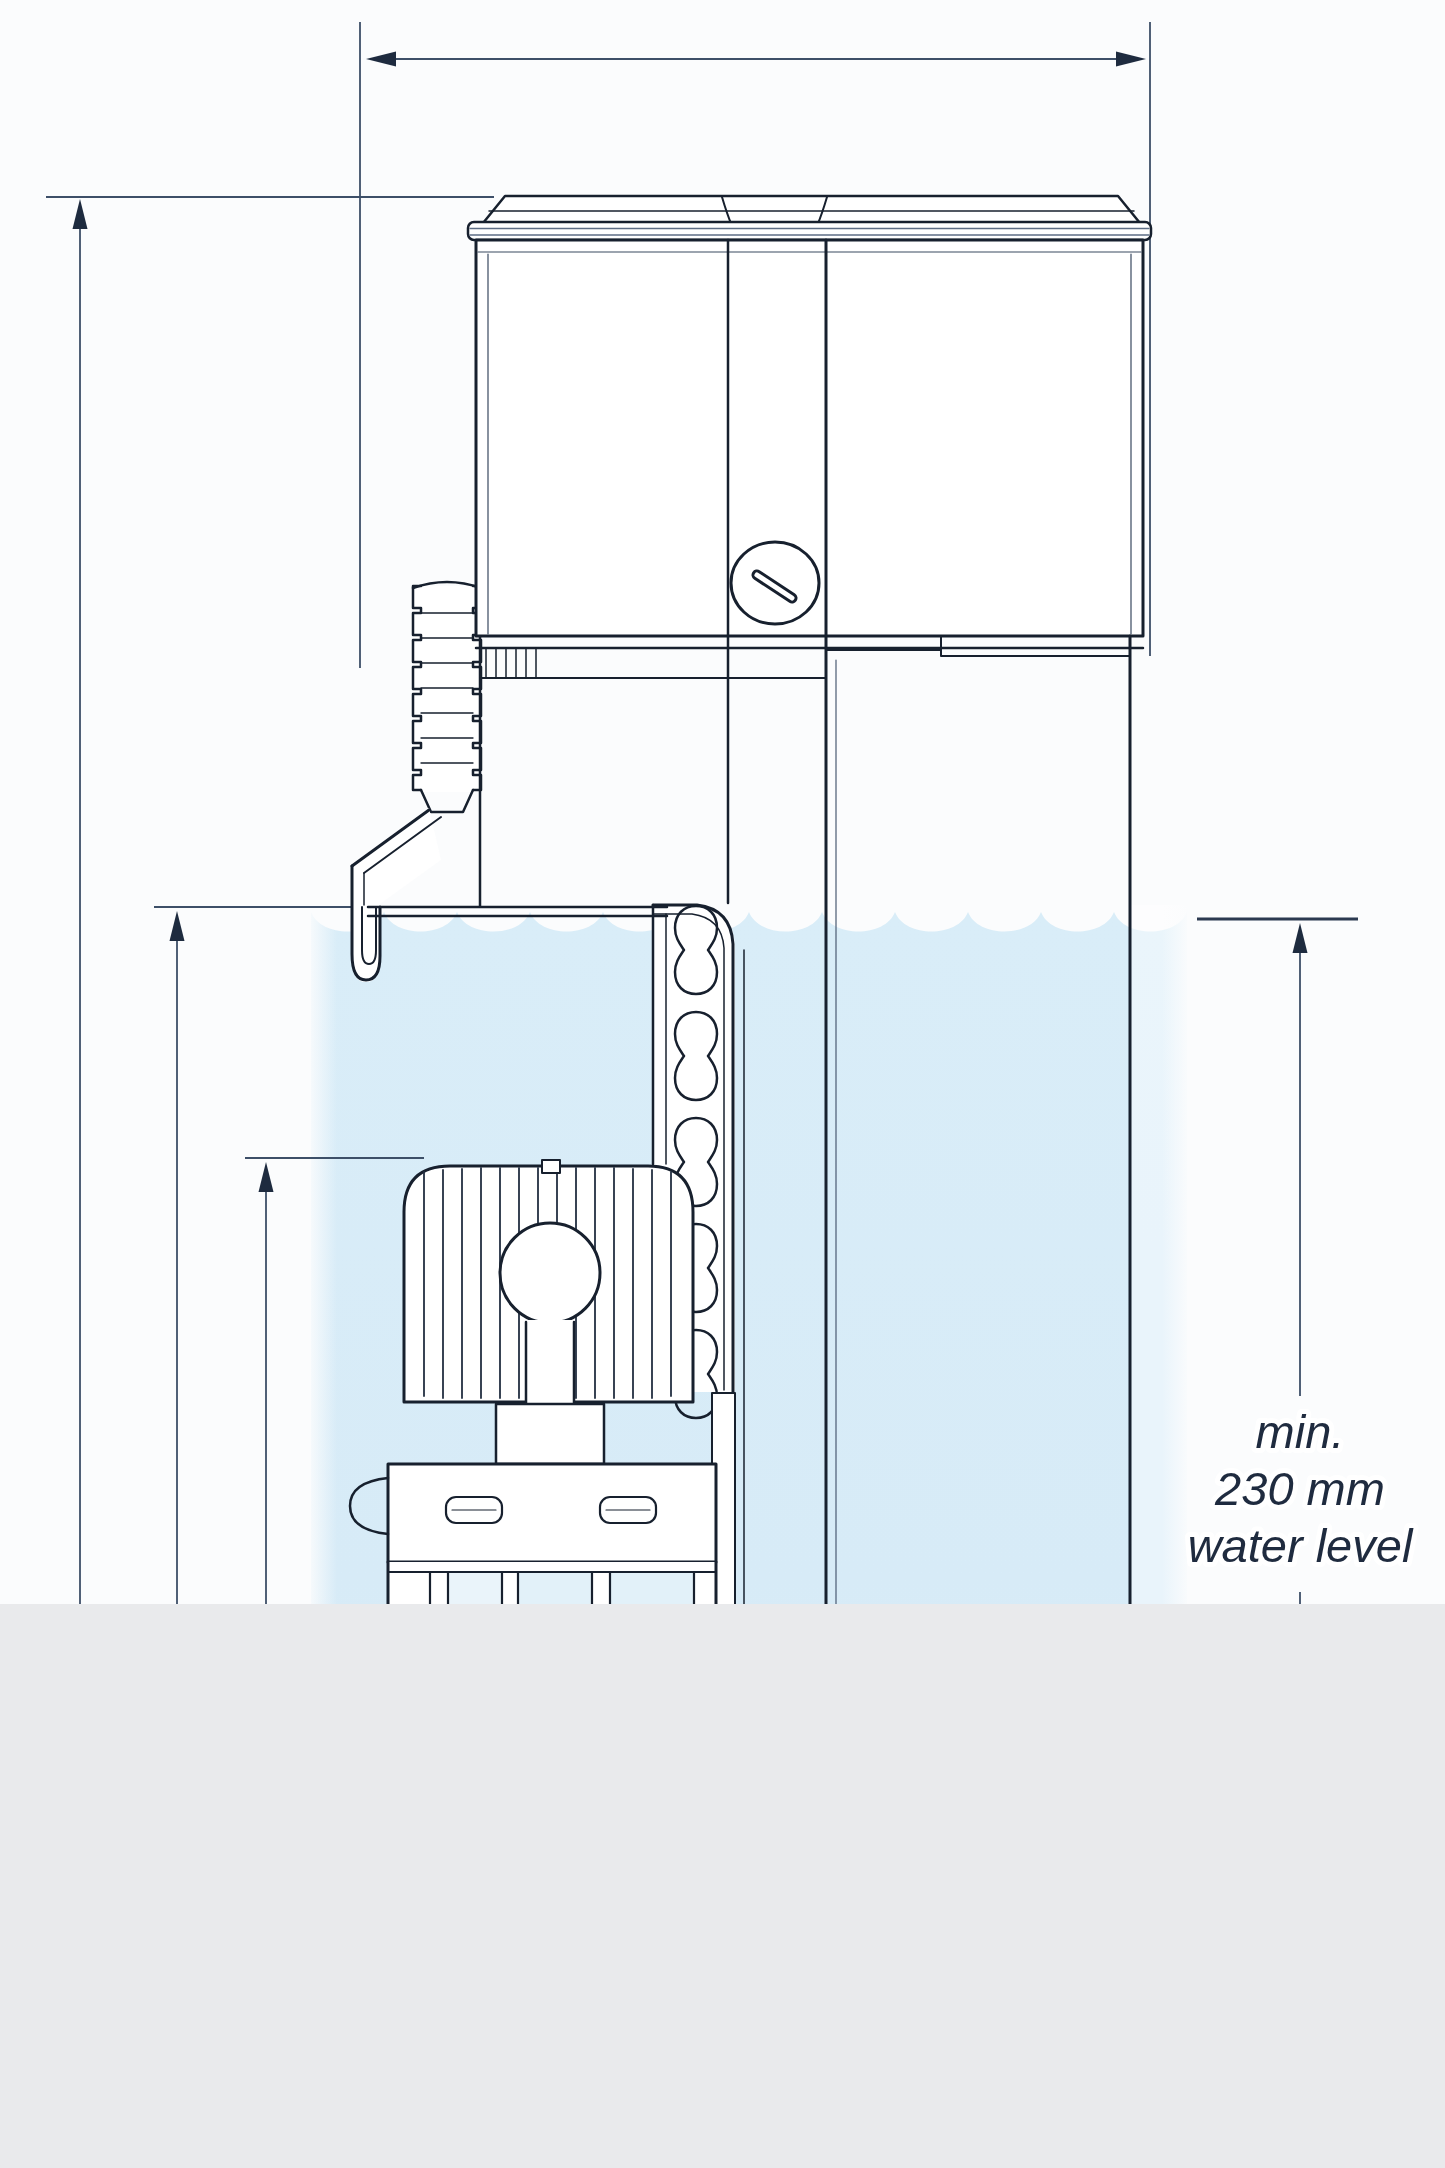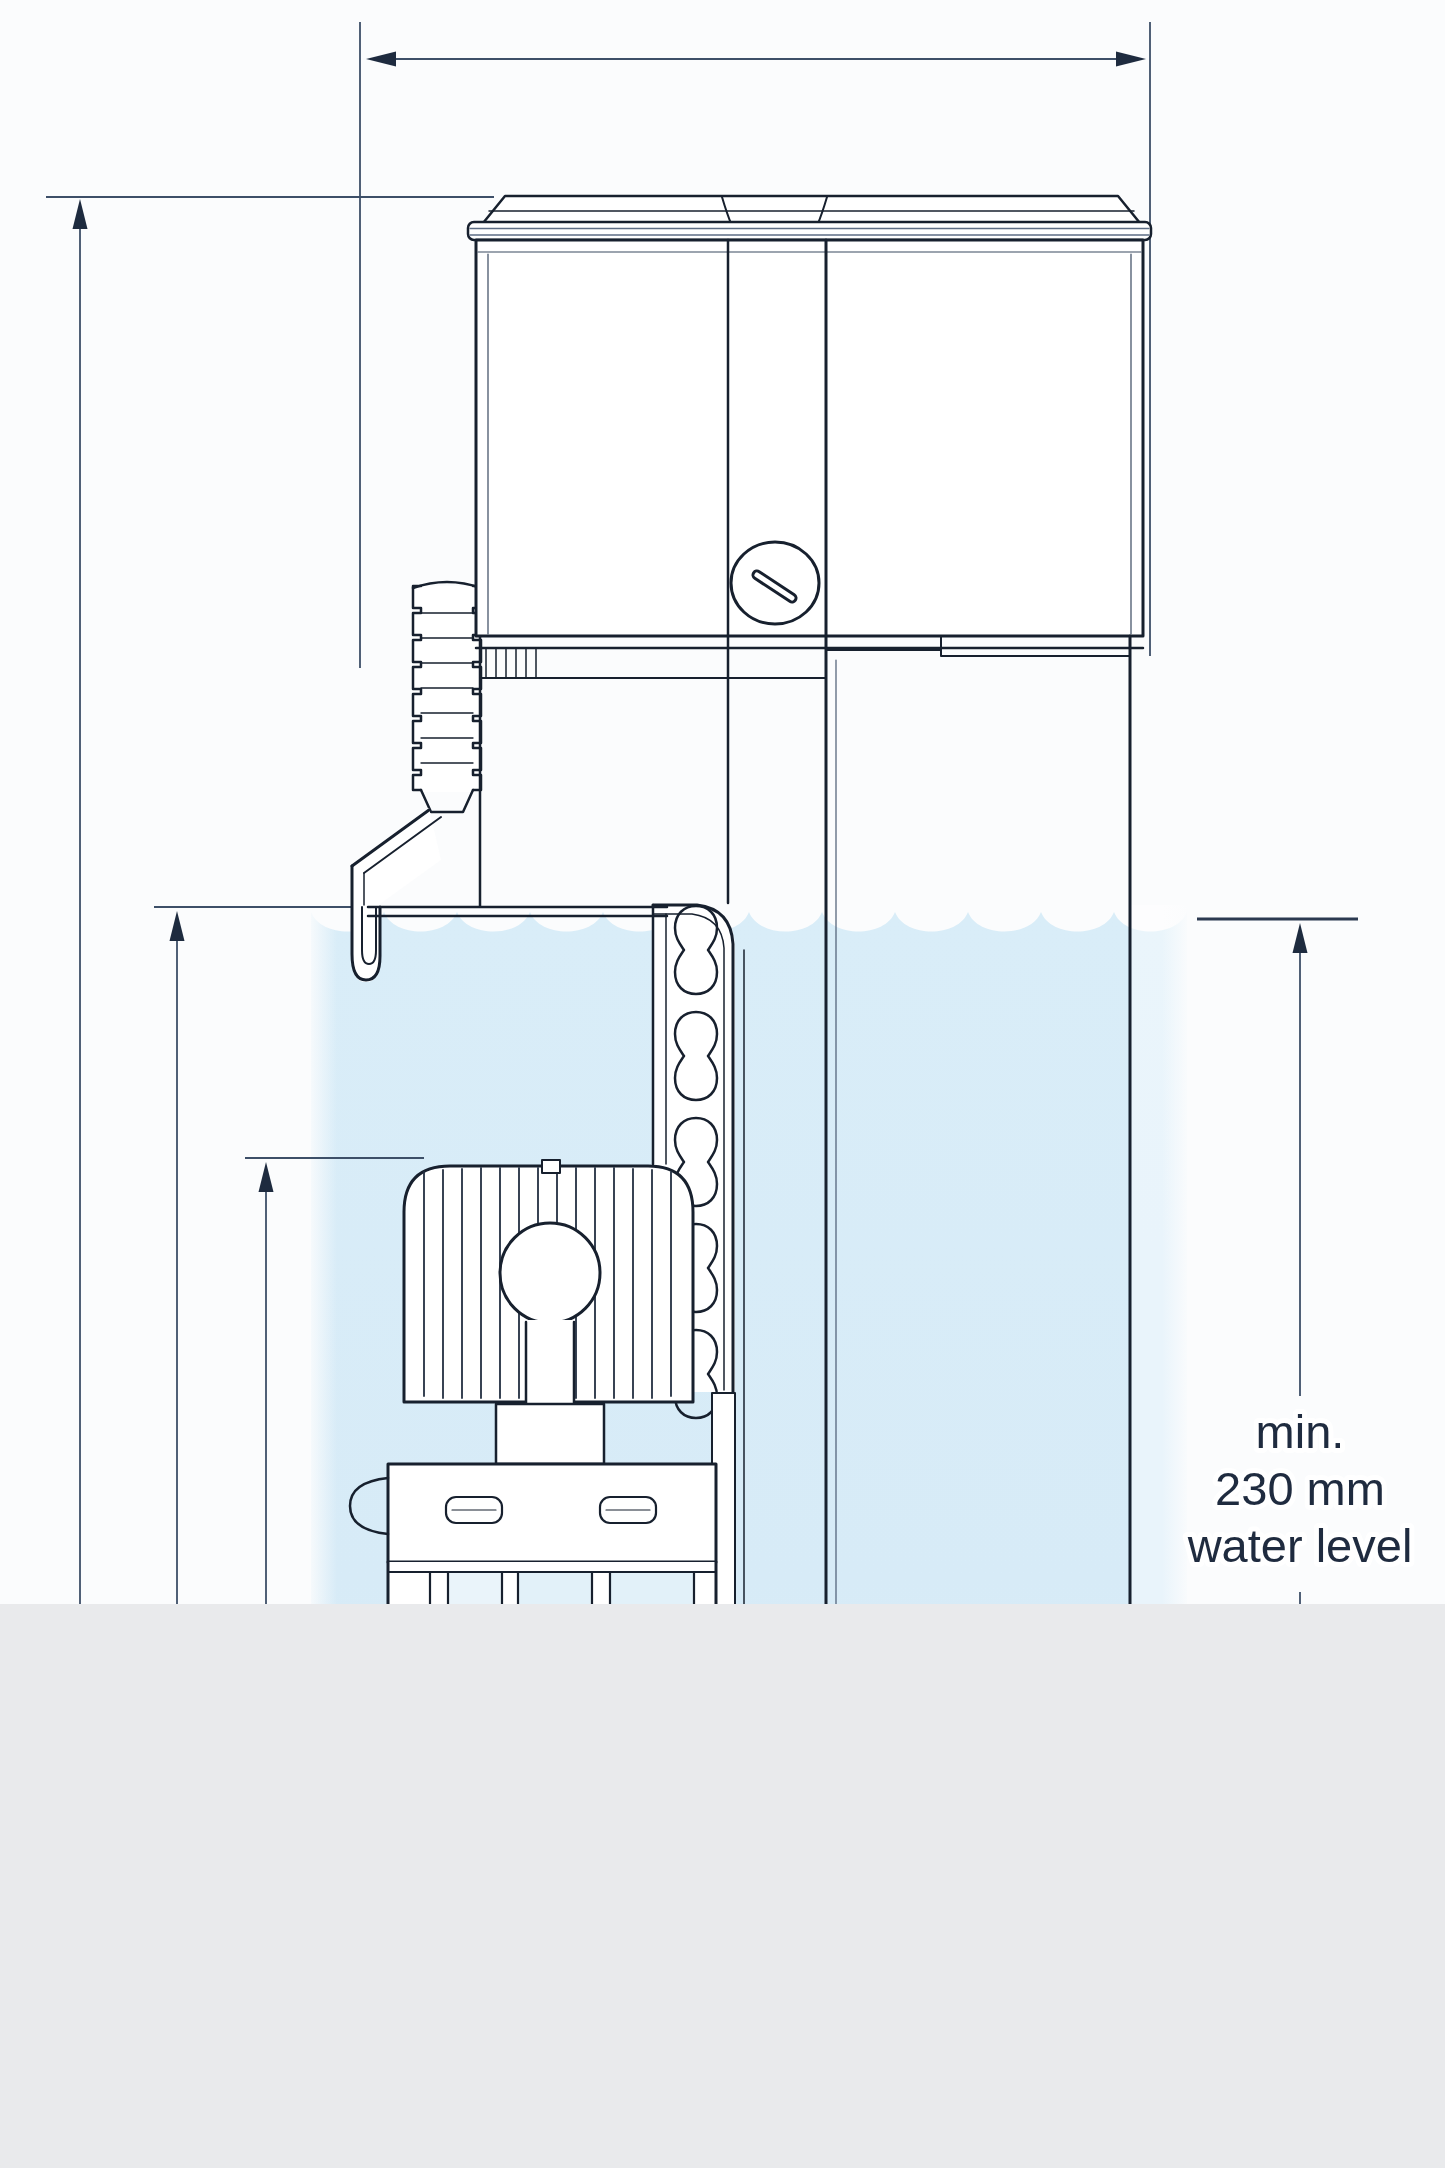--- a/index.html
+++ b/index.html
@@ -1,19 +1,20 @@
 <!DOCTYPE html>
 <html><head>
 <meta charset="utf-8">
 <style>
   html,body{margin:0;padding:0;background:#e9eaec;}
   .stage{
     width:1445px;height:1604px;position:relative;margin:0 auto;
     background:#fbfcfd;overflow:hidden;
     font-family:"Liberation Sans", sans-serif;
+    font-style:italic;
   }
   svg{display:block}
   .anno{
     font-family:"Liberation Sans", sans-serif;
     font-size:47px;
     fill:#1f2b3f;
     paint-order:stroke;
     stroke:#ffffff;
     stroke-width:10px;
     stroke-linejoin:round;

